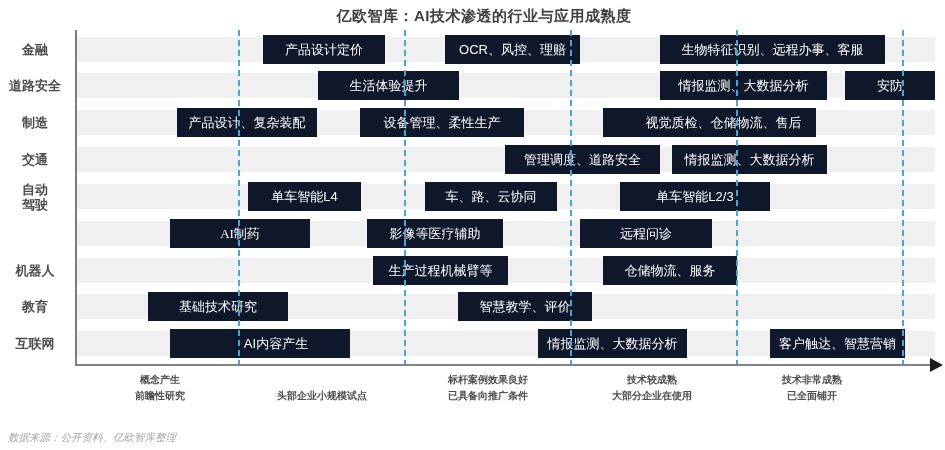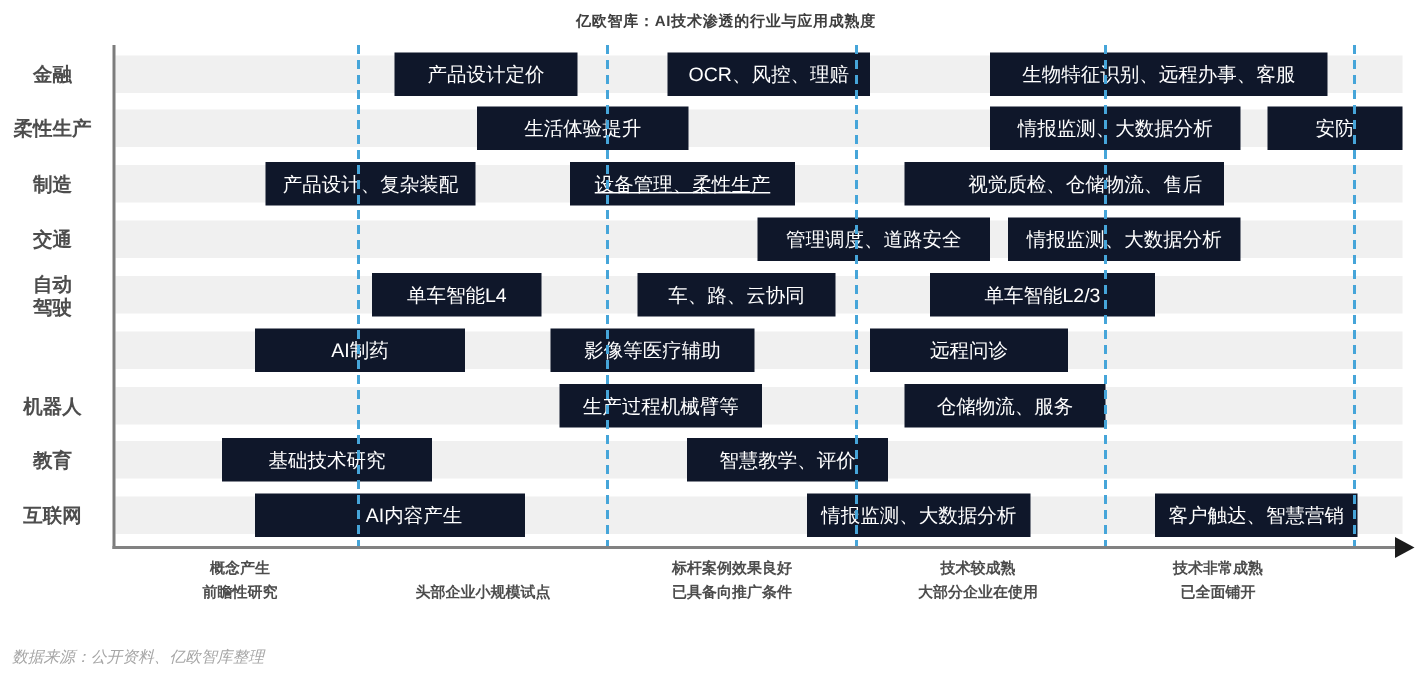--- a/index.html
+++ b/index.html
@@ -1,19 +1,19 @@
 <!DOCTYPE html>
 <html><head>
 <meta charset="utf-8">
 <style>
   html,body{margin:0;padding:0;background:#fff;}
   body{font-family:"Liberation Sans","DejaVu Sans",sans-serif;}
   #frame{position:relative;width:945px;height:450px;background:#fff;overflow:hidden;}
   #chart-title{position:absolute;top:7px;left:0;width:945px;box-sizing:border-box;padding-left:23px;
-    text-align:center;font-size:10px;font-weight:bold;color:#3f3f3f;letter-spacing:.5px;}
+    text-align:center;font-size:15px;font-weight:bold;color:#3f3f3f;letter-spacing:.5px;}
   #chart{position:absolute;left:0;top:0;width:945px;height:450px;}
   .stripe{position:absolute;left:77px;width:858px;height:25px;background:#f0f0f0;}
   .row-label{position:absolute;left:0;width:70px;display:flex;align-items:center;justify-content:center;
     font-size:13px;font-weight:bold;color:#4d4d4d;text-align:center;white-space:pre-line;line-height:15px;}
   .yaxis{position:absolute;left:75px;top:30px;width:2px;height:336px;background:#7c7c7c;}
   .gridline{position:absolute;top:30px;height:336px;width:0;border-left:2px dashed #46a5d9;}
   .bar{position:absolute;height:29px;background:#0f172a;color:#fff;display:flex;align-items:center;
     justify-content:center;font-size:13px;white-space:nowrap;overflow:hidden;}
   .xaxis{position:absolute;left:75px;top:364px;width:858px;height:2px;background:#828282;}
   .xarrow{position:absolute;left:930px;top:358px;width:0;height:0;
@@ -28,41 +28,41 @@
 
 <div id="frame">
   <div id="chart-title">亿欧智库：AI技术渗透的行业与应用成熟度</div>
   <div id="chart">
       <div class="stripe" style="top: 37px;"></div>
       <div class="row-label" style="top: 33px; height: 33px;">金融</div>
       <div class="bar" style="left: 263px; top: 35px; width: 122px;">产品设计定价</div>
       <div class="bar" style="left: 445px; top: 35px; width: 135px;">OCR、风控、理赔</div>
       <div class="bar" style="left: 660px; top: 35px; width: 225px;">生物特征识别、远程办事、客服</div>
       <div class="stripe" style="top: 73px;"></div>
-      <div class="row-label" style="top: 69px; height: 33px;">柔性生产</div>
+      <div class="row-label" style="top: 69px; height: 33px;">道路安全</div>
       <div class="bar" style="left: 302px; top: 71px; width: 141px; margin-left: 16px;">生活体验提升</div>
       <div class="bar" style="left: 660px; top: 71px; width: 167px;">情报监测、大数据分析</div>
       <div class="bar" style="left: 845px; top: 71px; width: 90px;">安防</div>
       <div class="stripe" style="top: 110px;"></div>
       <div class="row-label" style="top: 106px; height: 33px;">制造</div>
       <div class="bar" style="left: 177px; top: 108px; width: 140px;">产品设计、复杂装配</div>
-      <div class="bar" style="left: 380px; top: 108px; width: 150px; text-decoration: underline;">设备管理、柔性生产</div>
+      <div class="bar" style="left: 360px; top: 108px; width: 164px;">设备管理、柔性生产</div>
       <div class="bar" style="left: 603px; top: 108px; width: 185px; padding-left: 28px;">视觉质检、仓储物流、售后</div>
       <div class="stripe" style="top: 147px;"></div>
       <div class="row-label" style="top: 143px; height: 33px;">交通</div>
       <div class="bar" style="left: 505px; top: 145px; width: 155px;">管理调度、道路安全</div>
       <div class="bar" style="left: 672px; top: 145px; width: 155px;">情报监测、大数据分析</div>
       <div class="stripe" style="top: 184px;"></div>
       <div class="row-label" style="top: 180px; height: 33px;">自动
 驾驶</div>
       <div class="bar" style="left: 248px; top: 182px; width: 113px;">单车智能L4</div>
       <div class="bar" style="left: 425px; top: 182px; width: 132px;">车、路、云协同</div>
       <div class="bar" style="left: 620px; top: 182px; width: 150px;">单车智能L2/3</div>
       <div class="stripe" style="top: 221px;"></div>
-      <div class="bar" style="left: 170px; top: 219px; width: 140px;">AI制药</div>
+      <div class="bar" style="left: 170px; top: 219px; width: 140px; font-family: Liberation Serif, serif;">AI制药</div>
       <div class="bar" style="left: 367px; top: 219px; width: 136px;">影像等医疗辅助</div>
       <div class="bar" style="left: 580px; top: 219px; width: 132px;">远程问诊</div>
       <div class="stripe" style="top: 258px;"></div>
       <div class="row-label" style="top: 254px; height: 33px;">机器人</div>
       <div class="bar" style="left: 373px; top: 256px; width: 135px;">生产过程机械臂等</div>
       <div class="bar" style="left: 603px; top: 256px; width: 134px;">仓储物流、服务</div>
       <div class="stripe" style="top: 294px;"></div>
       <div class="row-label" style="top: 290px; height: 33px;">教育</div>
       <div class="bar" style="left: 148px; top: 292px; width: 140px;">基础技术研究</div>
       <div class="bar" style="left: 458px; top: 292px; width: 134px;">智慧教学、评价</div>

